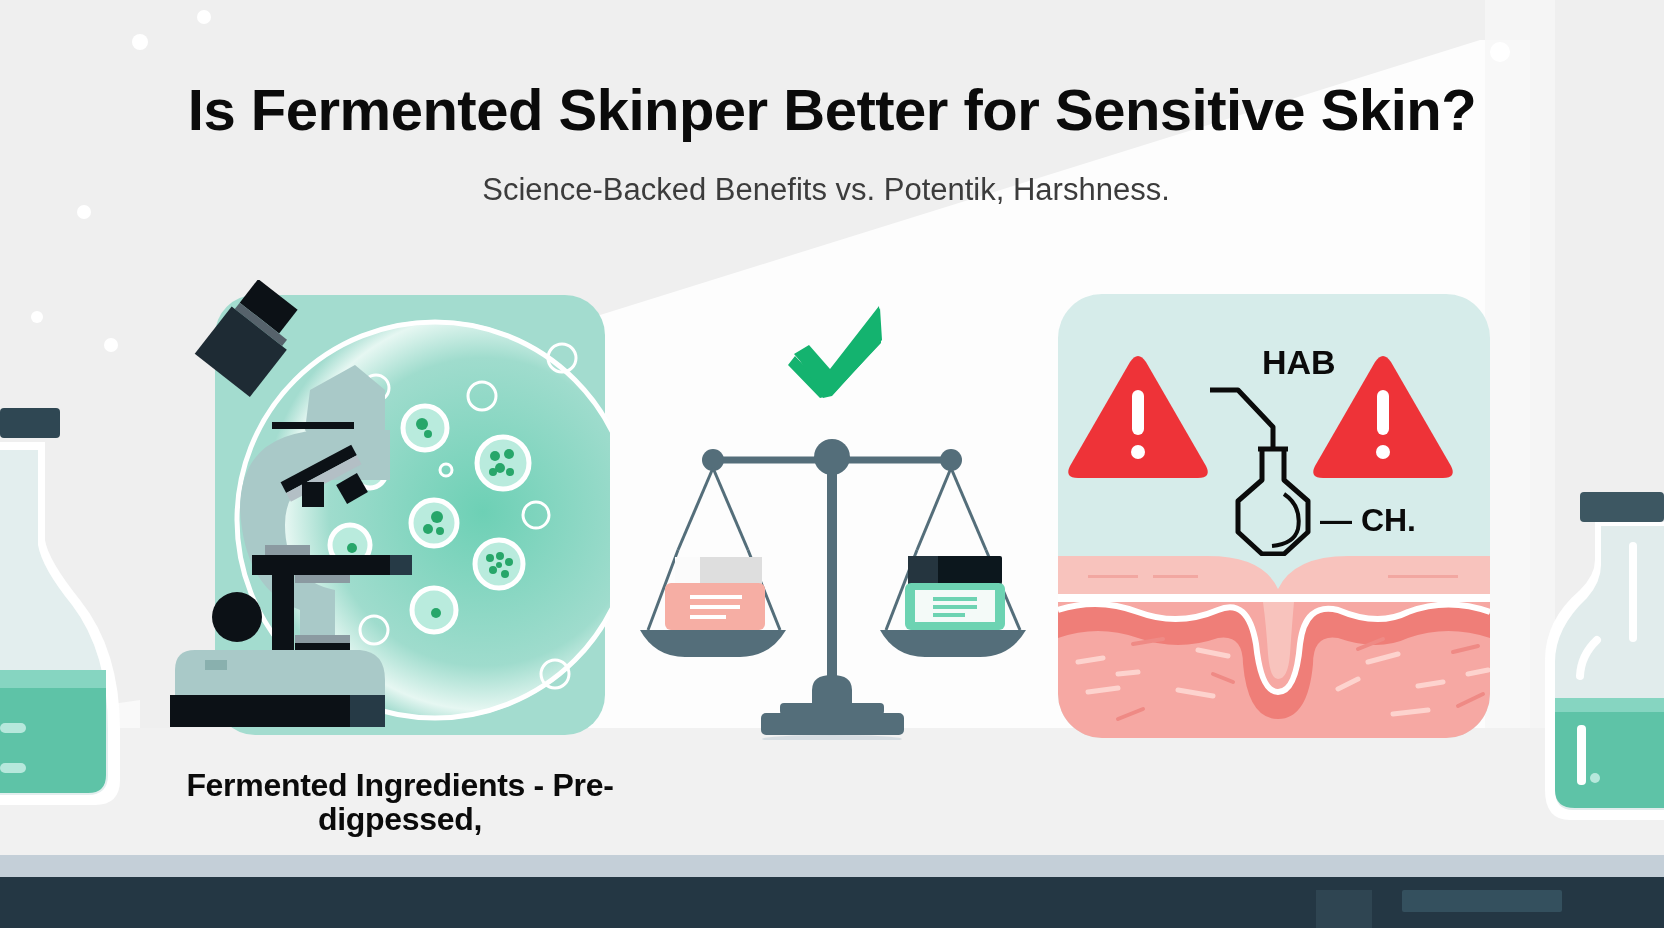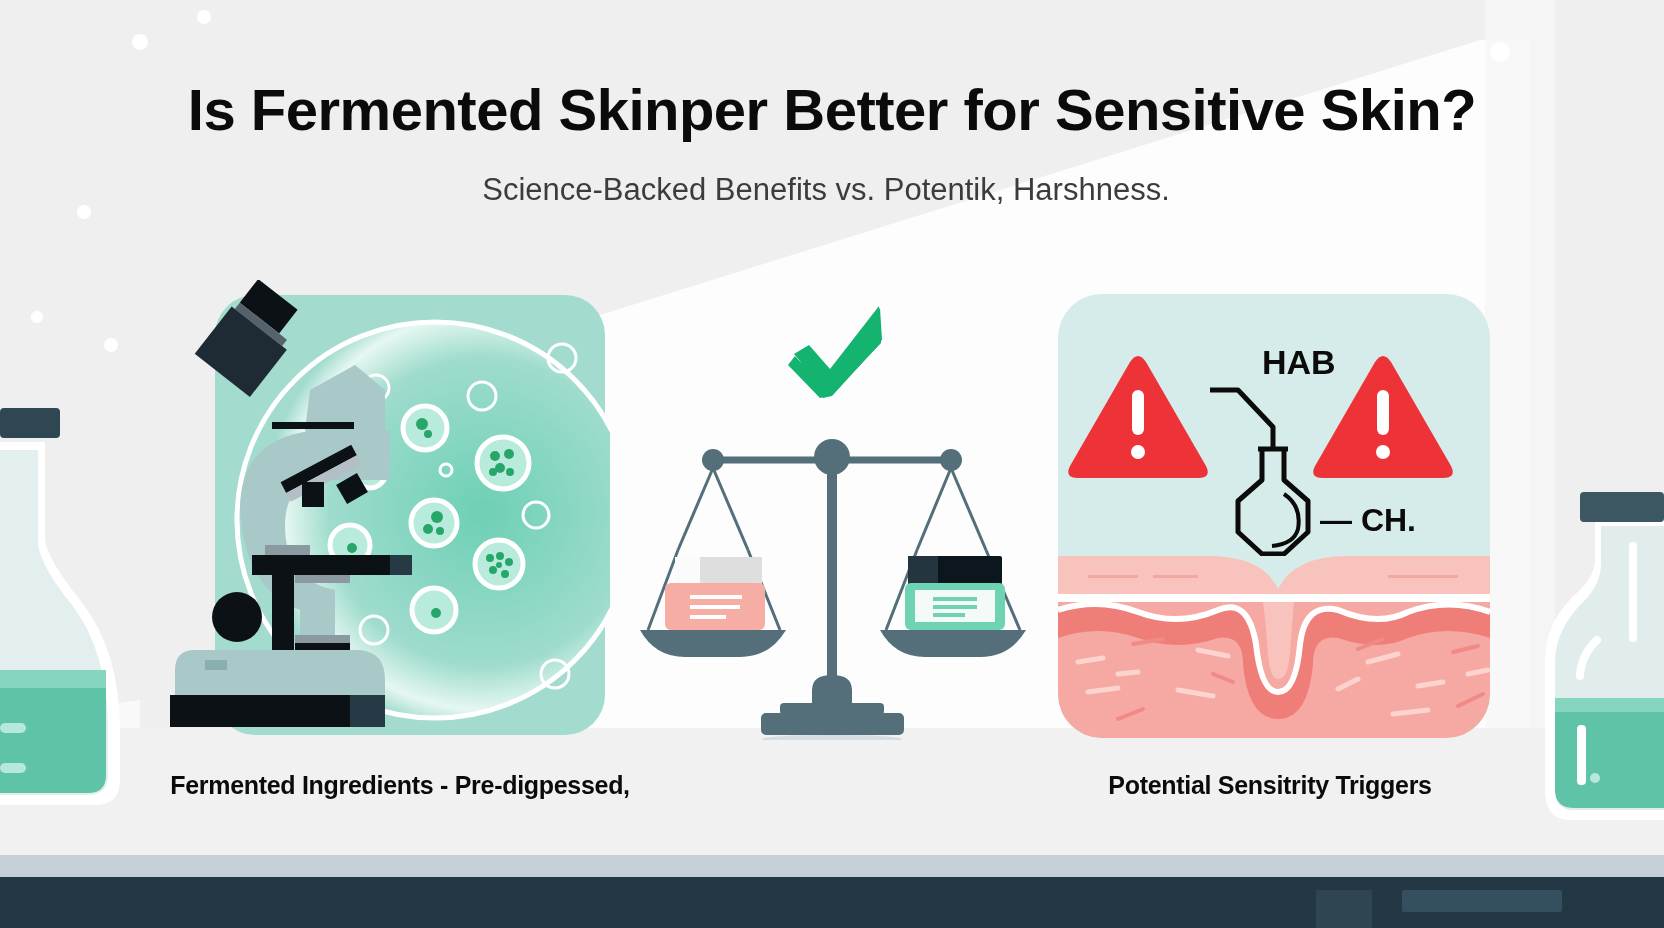--- a/index.html
+++ b/index.html
@@ -1,21 +1,21 @@
 <!DOCTYPE html>
 <html><head>
 <meta charset="utf-8">
 <style>
   html, body { margin:0; padding:0; }
   body { width:1664px; height:928px; position:relative; overflow:hidden; background:#efefef; font-family:"Liberation Sans", sans-serif; }
   .bg-light { position:absolute; left:0; top:0; width:1664px; height:928px; }
   .title { position:absolute; left:0; width:1664px; top:76px; text-align:center; font-weight:700; font-size:58px; color:#0b0b0b; letter-spacing:-0.5px; }
   .subtitle { position:absolute; left:0; width:1652px; top:172px; text-align:center; font-size:31px; color:#3c3c3c; }
   .panel { position:absolute; }
-  .caption { position:absolute; font-weight:700; font-size:25px; color:#0b0b0b; text-align:center; line-height:34px; letter-spacing:-0.3px; }
+  .caption { position:absolute; font-weight:700; font-size:32px; color:#0b0b0b; text-align:center; line-height:34px; letter-spacing:-0.3px; }
   .counter-top { position:absolute; left:0; top:855px; width:1664px; height:58px; background:#c4cfd8; }
   .counter-bottom { position:absolute; left:0; top:877px; width:1664px; height:51px; background:#243744; }
   .counter-block1 { position:absolute; left:1316px; top:890px; width:56px; height:38px; background:#2f4552; }
   .counter-block2 { position:absolute; left:1402px; top:890px; width:160px; height:22px; background:#34505e; border-radius:2px; }
   svg { display:block; }
 </style>
 </head>
 <body>
 
 <svg class="bg-light" width="1664" height="928" viewBox="0 0 1664 928">
@@ -247,19 +247,18 @@
           <line x1="400" y1="412" x2="425" y2="400"></line>
       </g>
     </g>
   </g>
 </svg>
 
 <div class="caption" style="left:130px;top:768px;width:540px;">
   <div>Fermented Ingredients - Pre-digpessed,</div>
 </div>
 <div class="caption" style="left:990px;top:768px;width:560px;">
-  <div>Potential Sensitrity Triggers</div>
 </div>
 
 <div class="counter-top"></div>
 <div class="counter-bottom"></div>
 <div class="counter-block1"></div>
 <div class="counter-block2"></div>
 
 </body></html>

